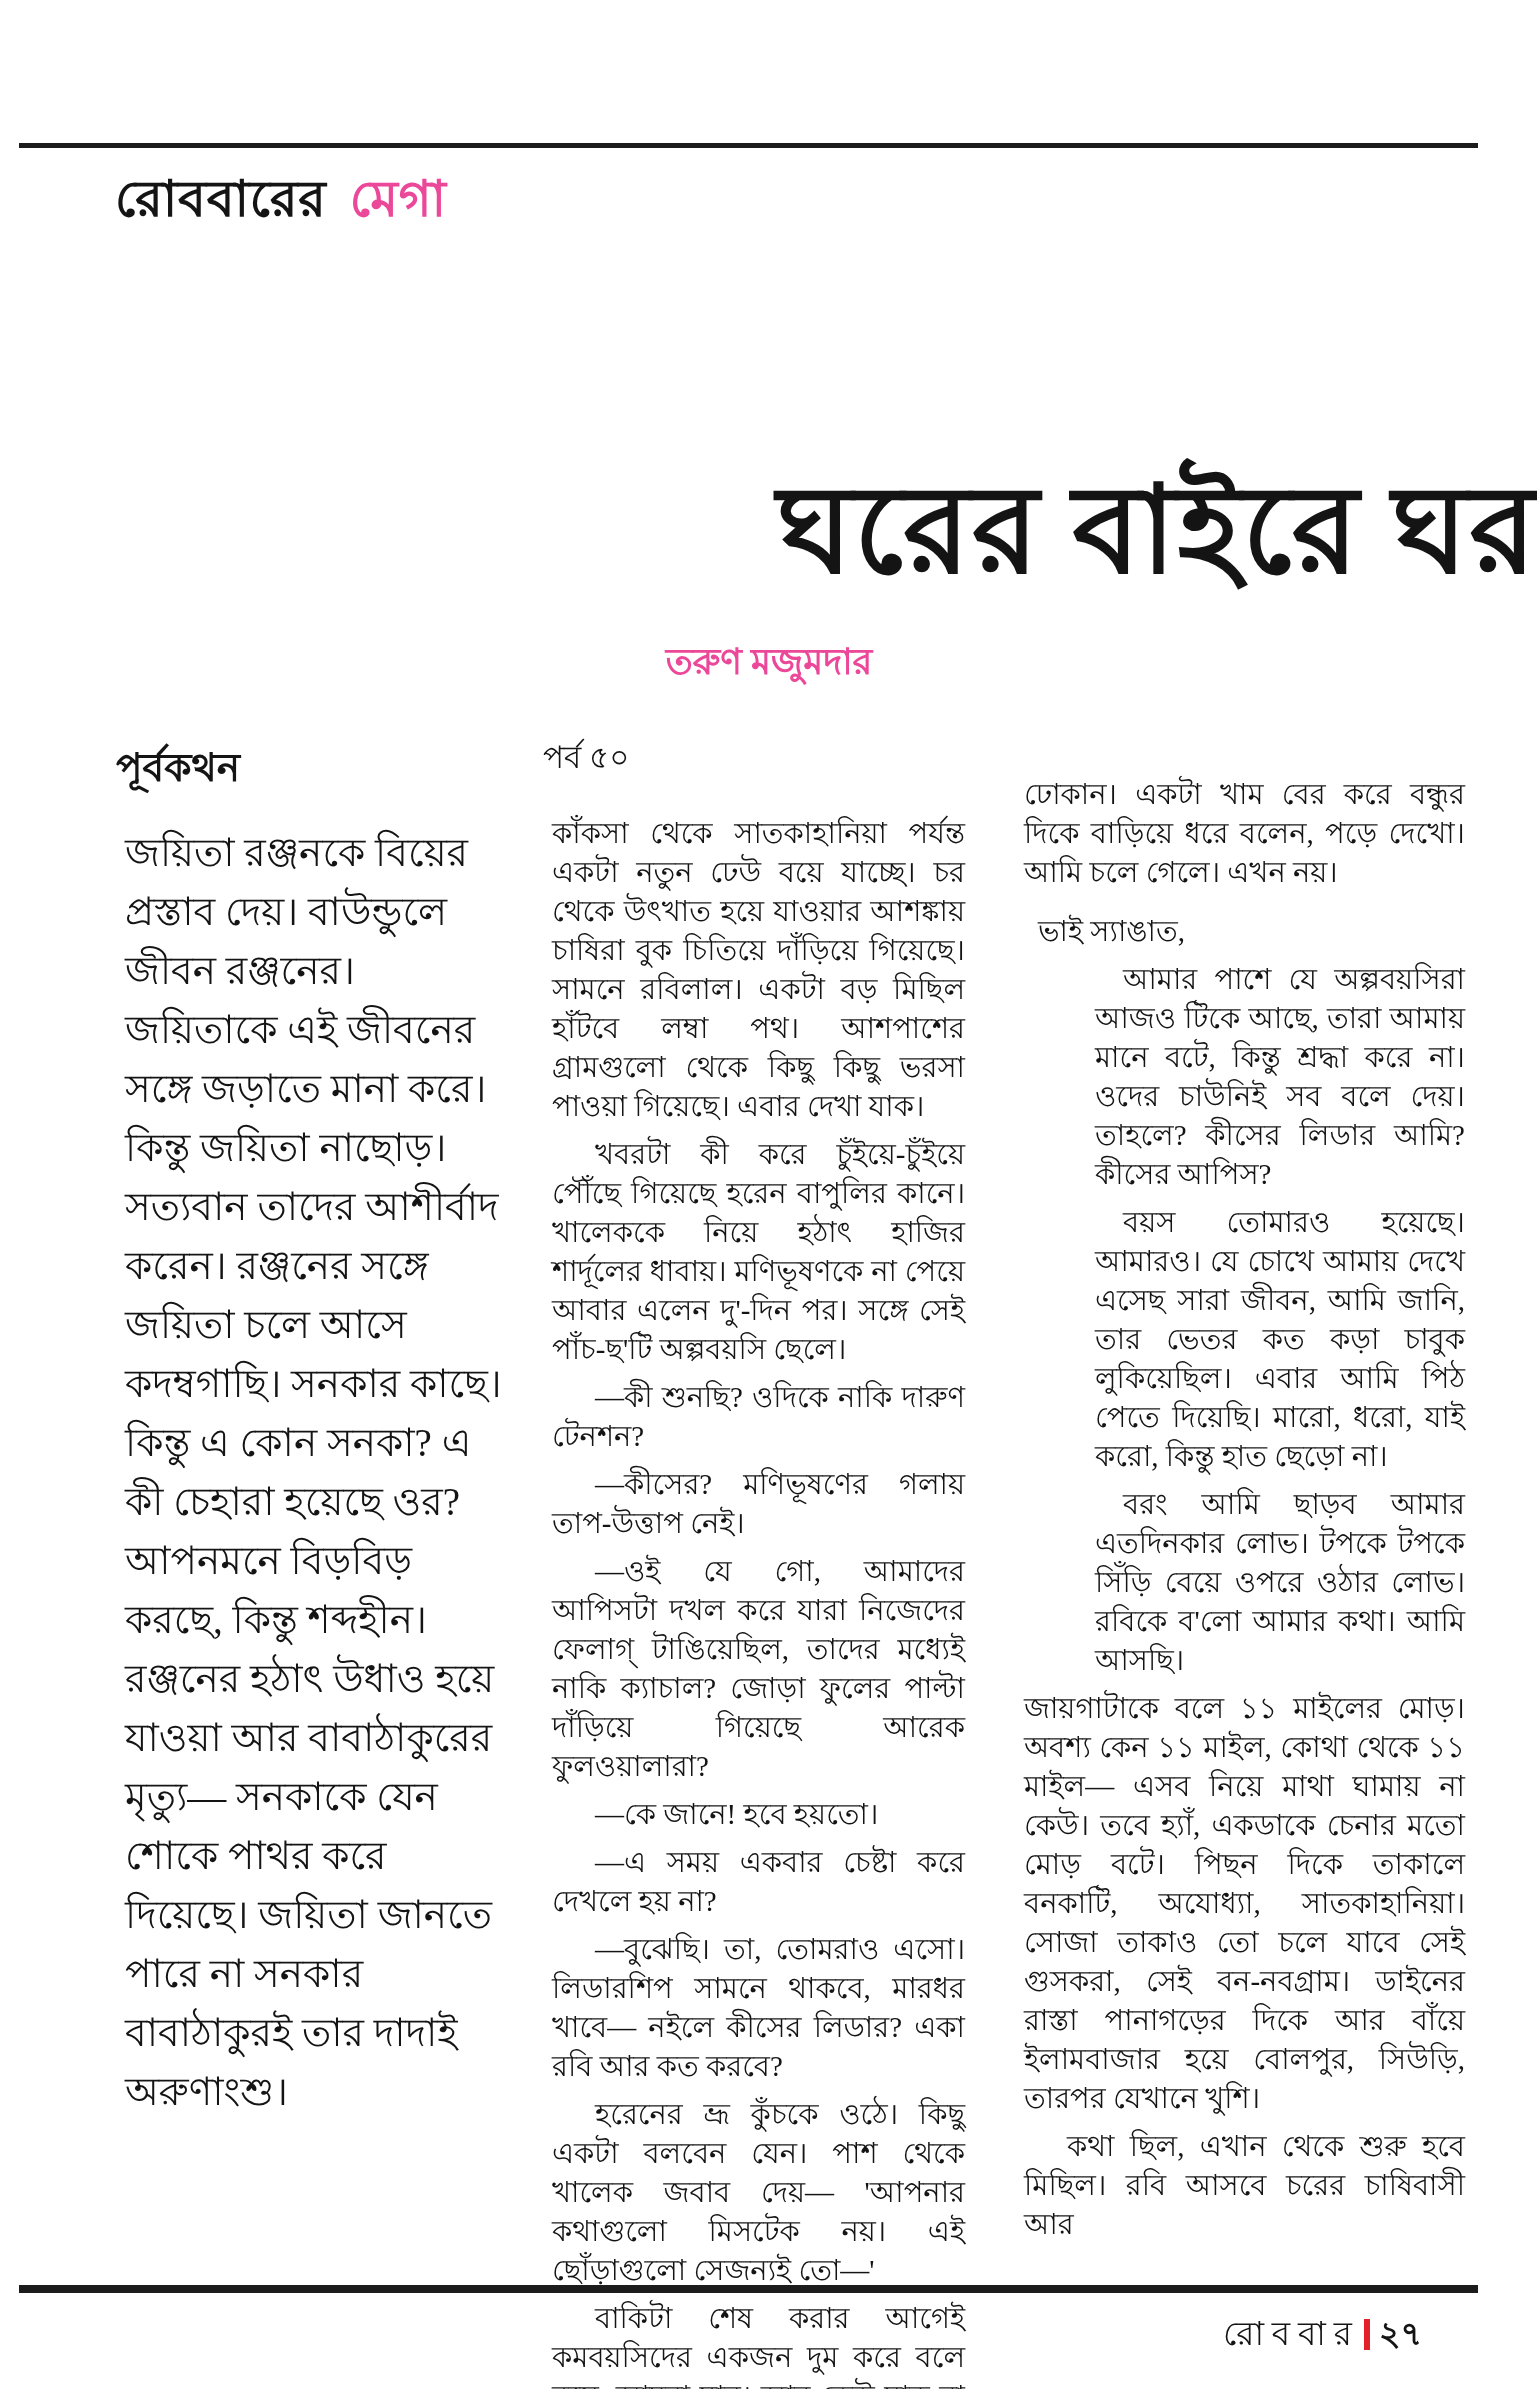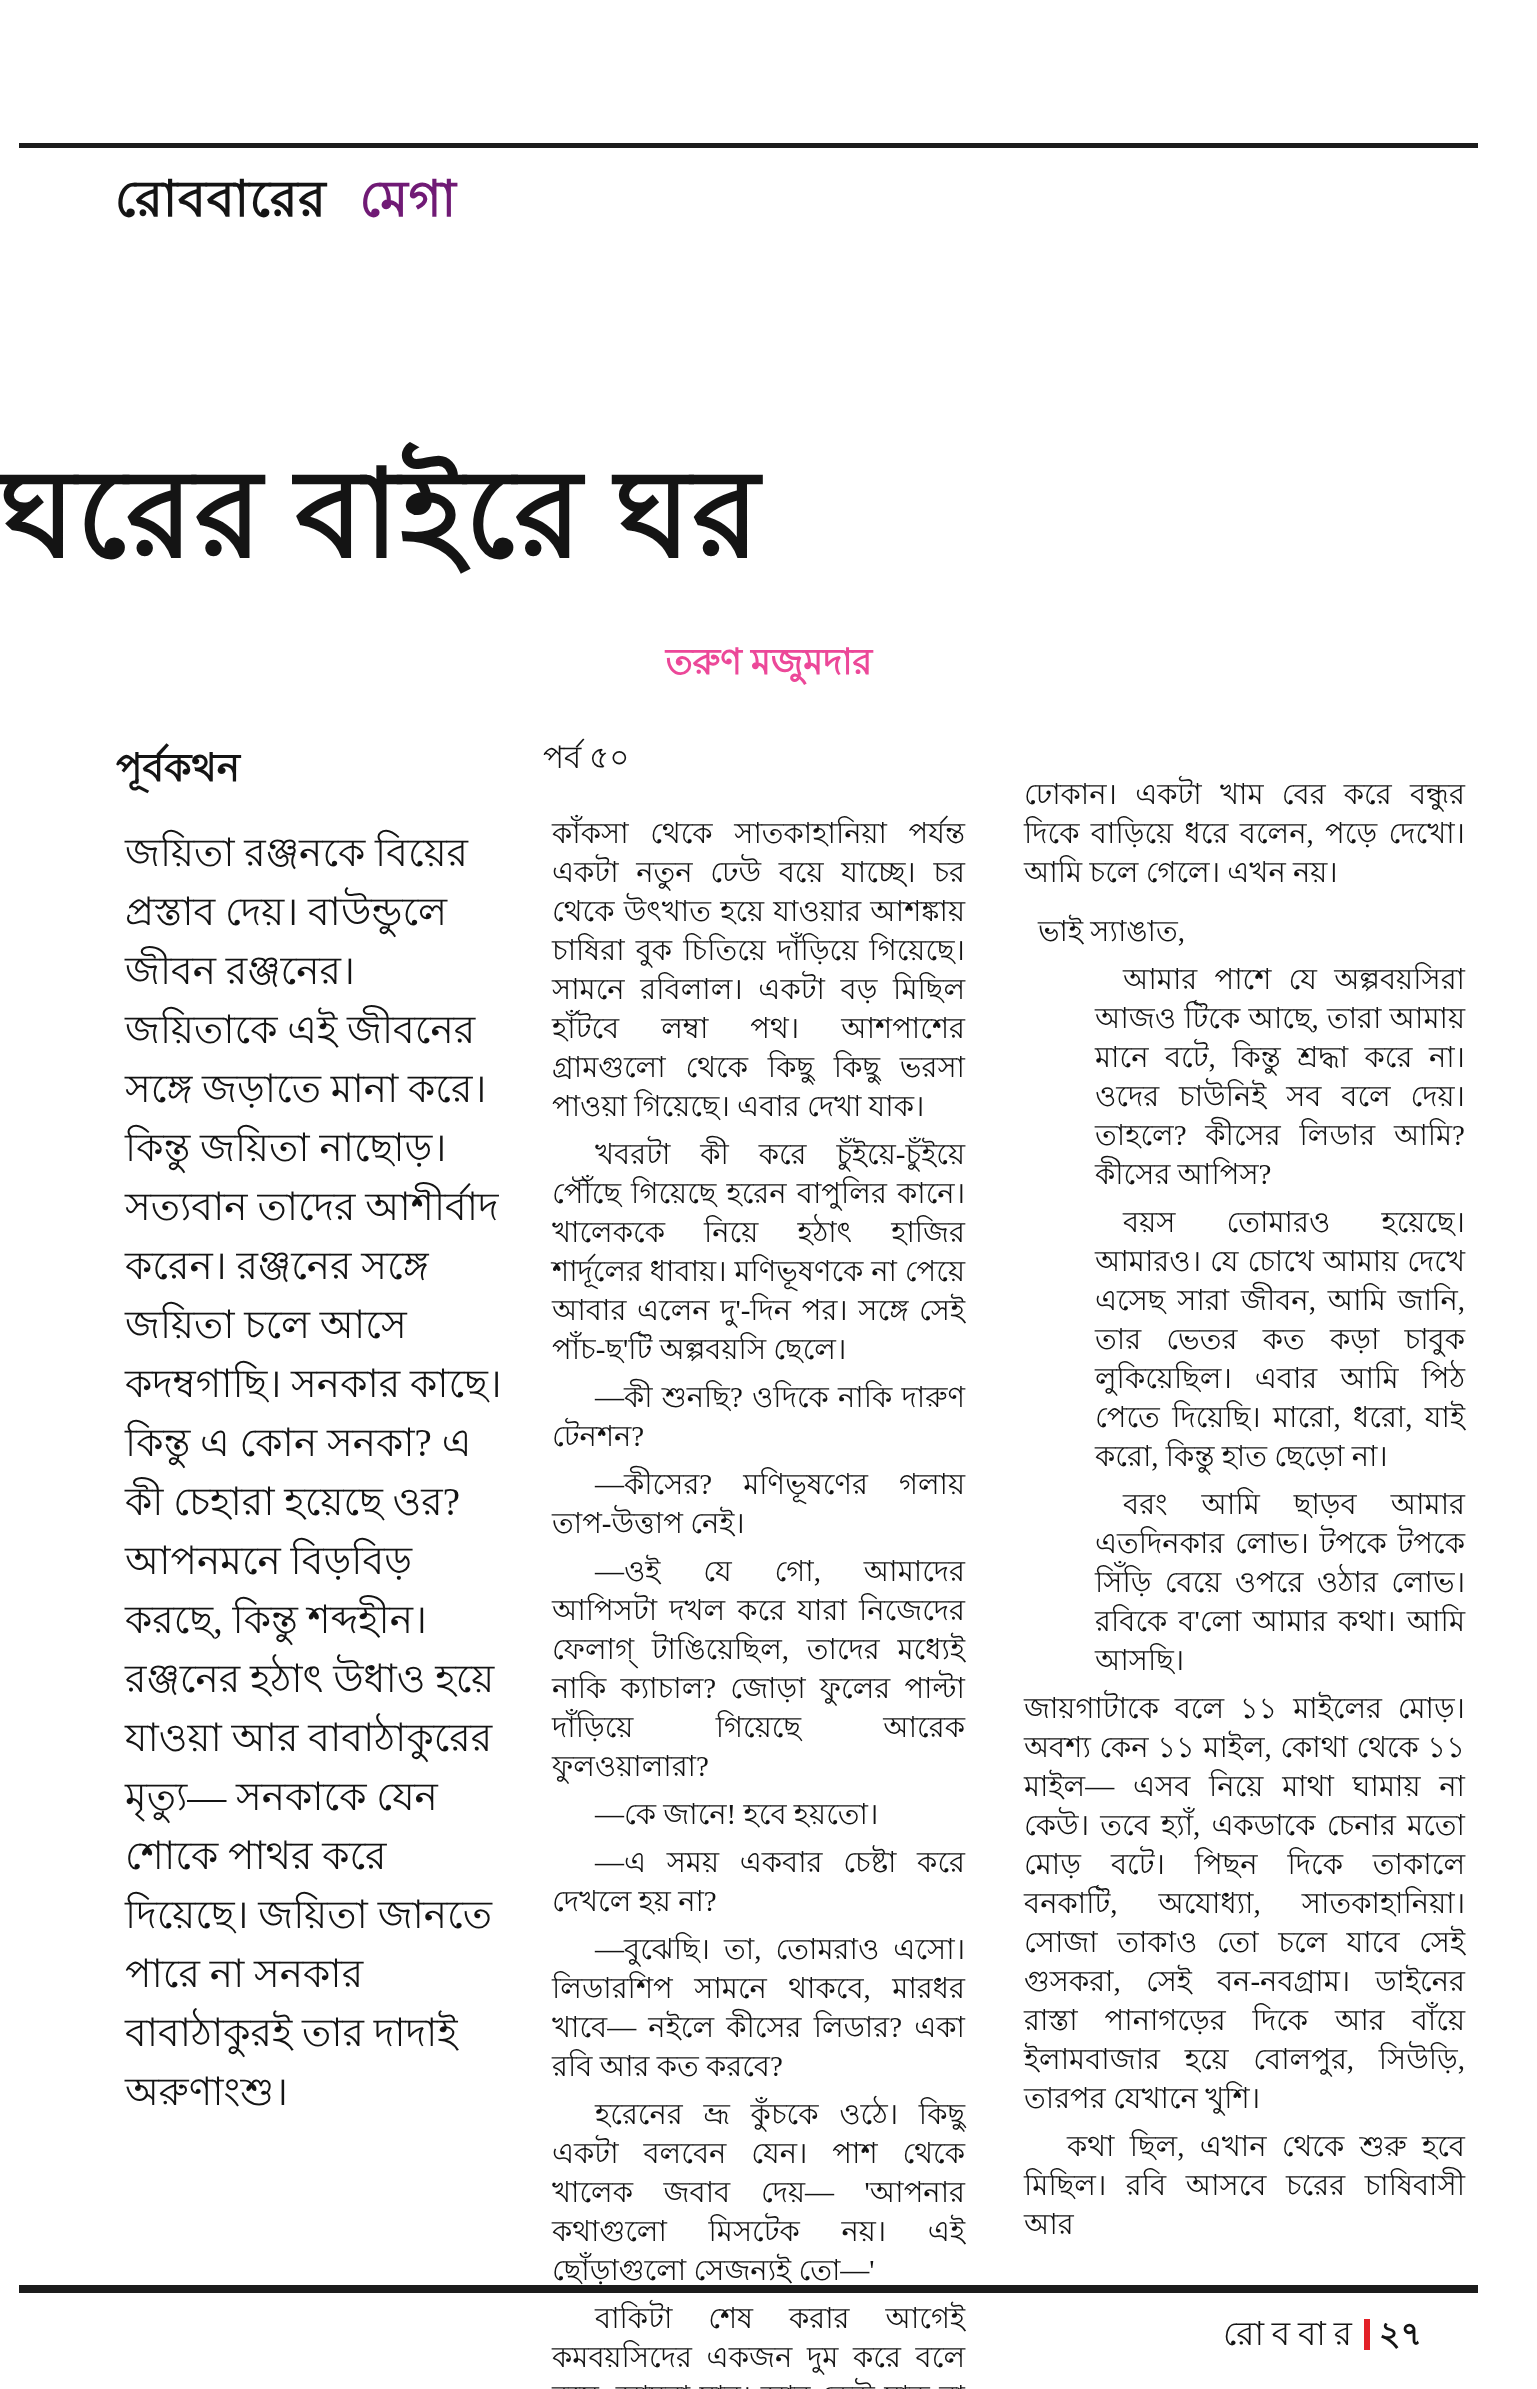--- a/index.html
+++ b/index.html
@@ -12,25 +12,25 @@
     overflow:hidden;
   }
   .rule{position:absolute;left:19.4px;width:1459px;background:#1c1c1c;}
   .rule.top{top:143px;height:4.7px;}
   .rule.bottom{top:2285px;height:7.8px;}
 
   .masthead{
     position:absolute;left:115px;top:161px;
     font-size:50px;font-weight:bold;letter-spacing:0.8px;white-space:nowrap;
   }
-  .masthead .red{color:#701a75;margin-left:20px;}
+  .masthead .red{color:#ec4899;margin-left:10px;}
 
   .title{
-    position:absolute;left:0;top:419px;width:100%;
-    margin:0;text-align:left;
+    position:absolute;left:0;top:435px;width:100%;
+    margin:0;text-align:right;
     font-size:122px;font-weight:bold;letter-spacing:1.6px;
   }
   .author{
     position:absolute;left:0;top:634px;width:100%;
     text-align:center;color:#ec4899;
     font-size:36px;font-weight:bold;
   }
 
   .col{position:absolute;top:738px;}
   .col p{margin:9px;}

